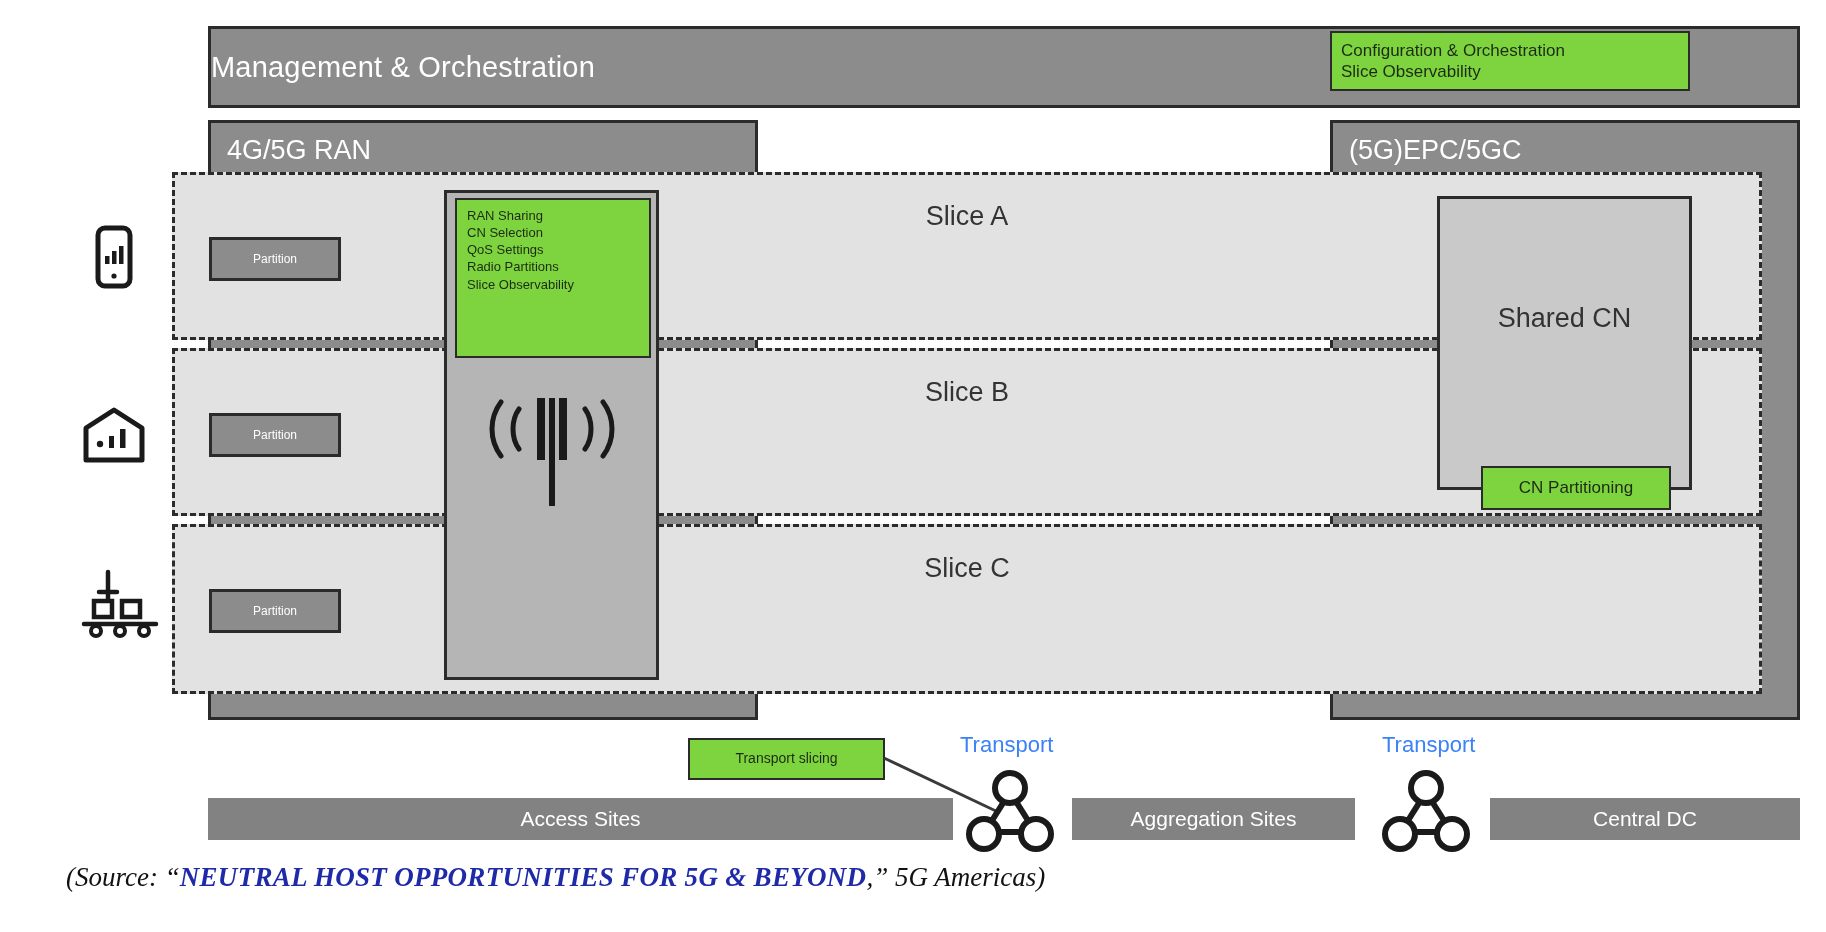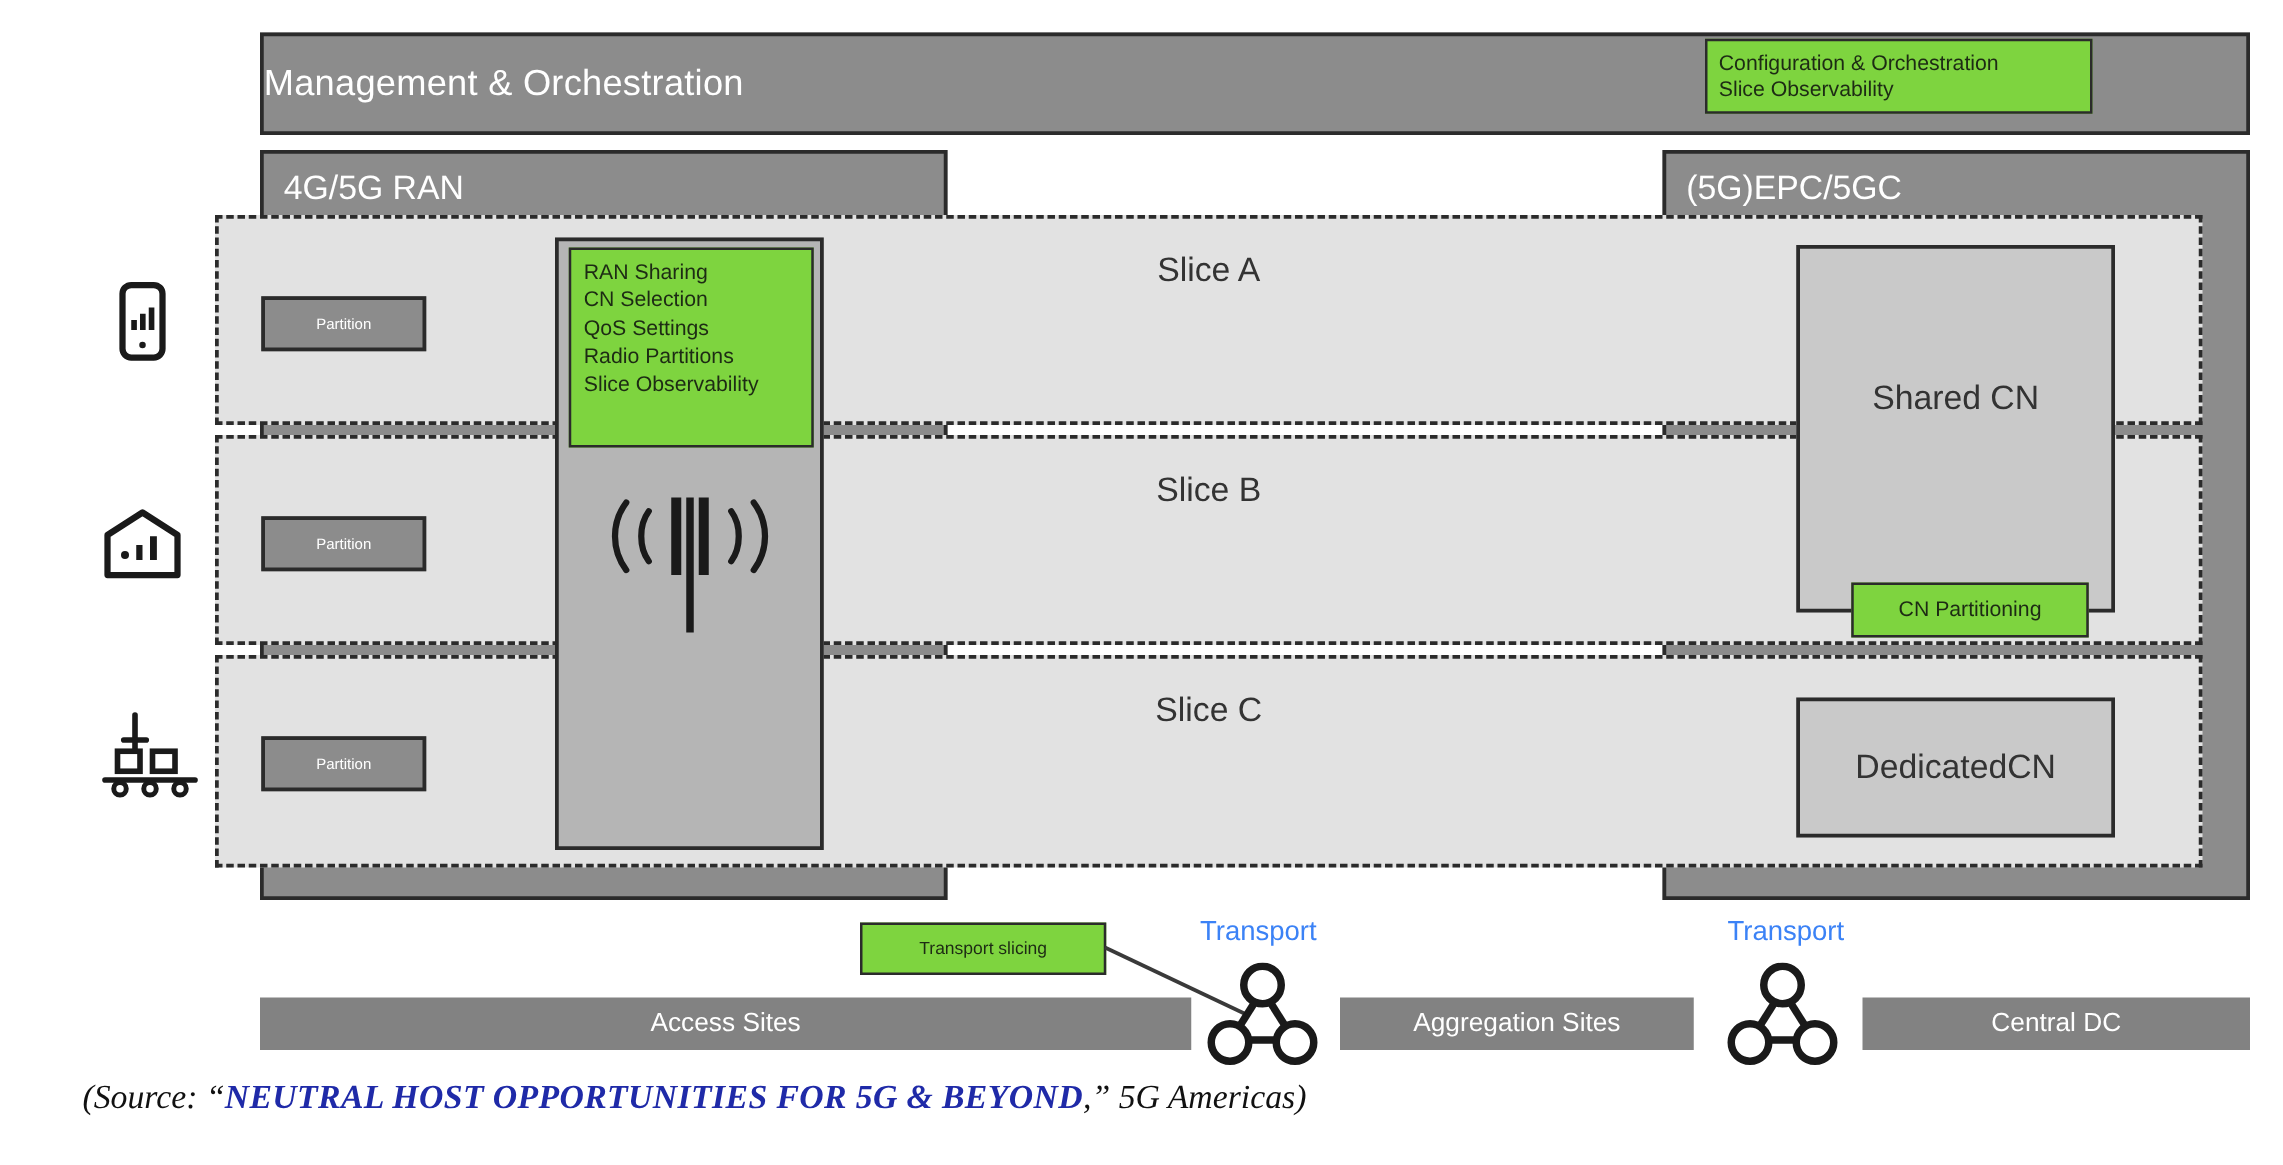--- a/index.html
+++ b/index.html
@@ -58,27 +58,26 @@
     color: #1d2b14;
     font-size: 16px;
     line-height: 1.25;
     padding: 5px 9px;
     position: absolute;
   }
 
   #mgmt-green {
     left: 1330px;
     top: 31px;
-    width: 310px;
+    width: 360px;
     height: 60px;
     font-size: 17px;
     display: flex;
     flex-direction: column;
     justify-content: center;
-    margin-left: 34px;
   }
 
   
   .colbar {
     position: absolute;
     background: #8c8c8c;
     border: 3px solid #2b2b2b;
     box-sizing: border-box;
   }
 
@@ -157,21 +156,21 @@
     background: #b5b5b5;
     border: 3px solid #2b2b2b;
     box-sizing: border-box;
   }
 
   #ran-green {
     left: 455px;
     top: 198px;
     width: 196px;
     height: 160px;
-    font-size: 17px;
+    font-size: 13px;
     line-height: 1.32;
     padding: 7px 10px;
     display: flex;
     flex-direction: column;
     justify-content: flex-start;
   }
 
   #antenna {
     position: absolute;
     left: 444px;
@@ -376,25 +375,20 @@
       <rect x="62" y="8" width="6" height="108" fill="#1a1a1a"></rect>
     </svg>
   </div>
 
   <div id="shared-cn">
     <span id="shared-cn-label">Shared CN</span>
   </div>
 
   <div class="green" id="cn-partitioning">CN Partitioning</div>
 
-  <div id="dedicated-cn">
-    <span>Dedicated</span>
-      <br>
-    <span>CN</span>
-  </div>
 
   <div class="devicon" id="icon-mobile">
     <svg width="72" height="72" viewBox="0 0 72 72" aria-hidden="true">
       <rect x="20" y="6" width="32" height="58" rx="7" ry="7" fill="none" stroke="#1a1a1a" stroke-width="5"></rect>
       <rect x="27" y="34" width="4.5" height="8" fill="#1a1a1a"></rect>
       <rect x="34" y="29" width="4.5" height="13" fill="#1a1a1a"></rect>
       <rect x="41" y="24" width="4.5" height="18" fill="#1a1a1a"></rect>
       <circle cx="36" cy="54" r="2.6" fill="#1a1a1a"></circle>
     </svg>
   </div>

